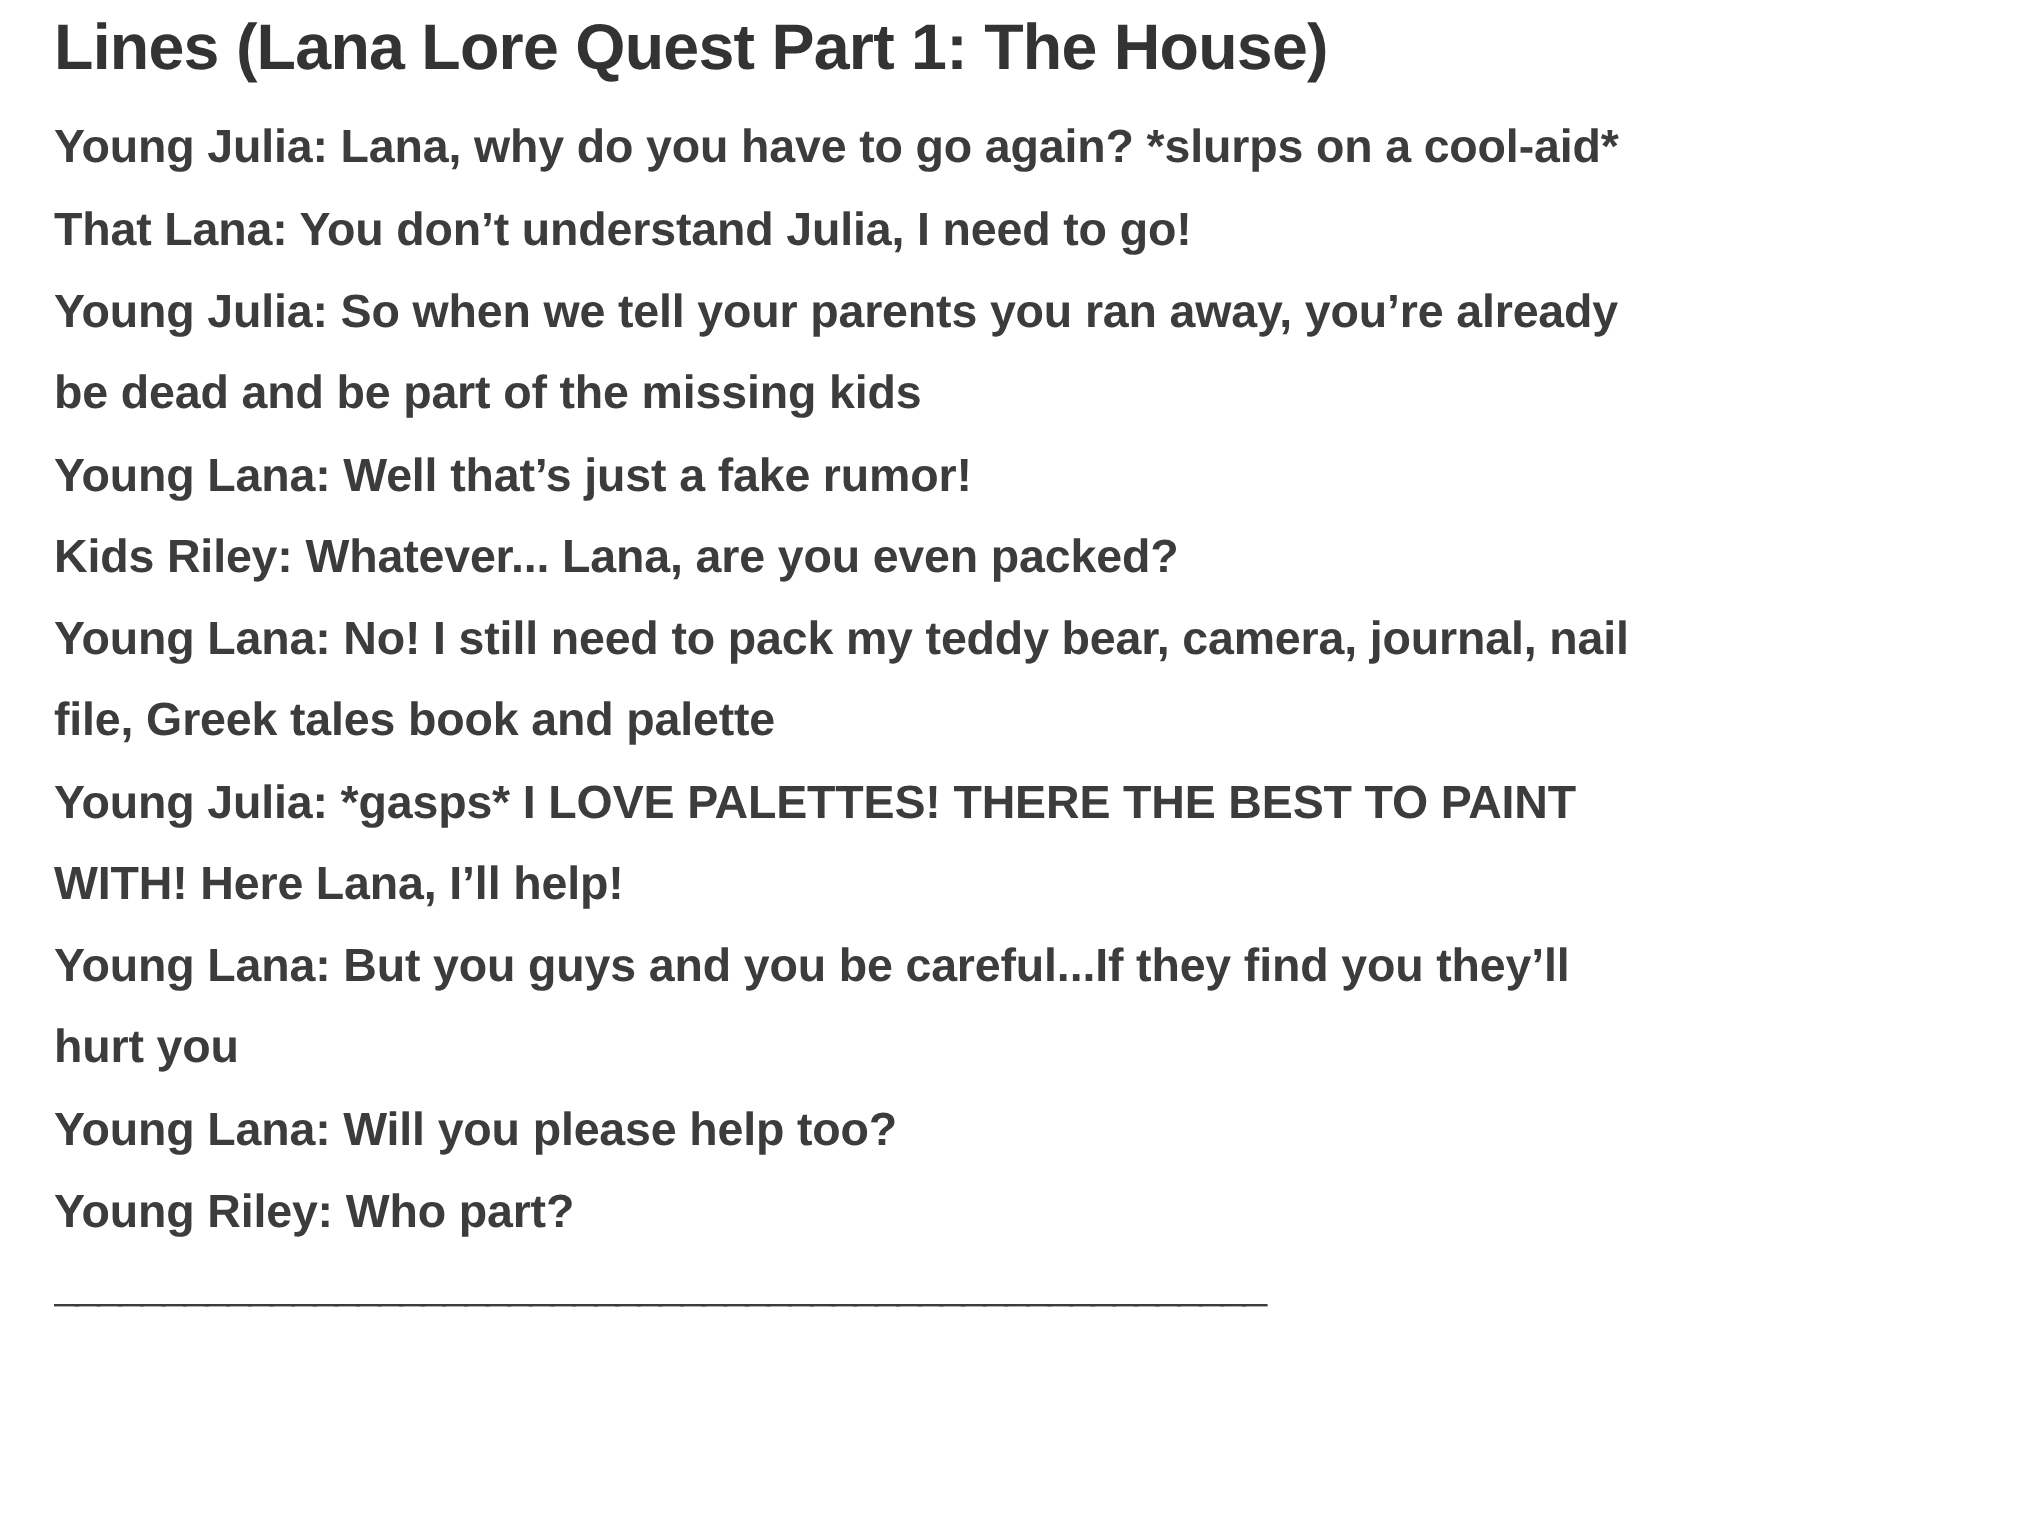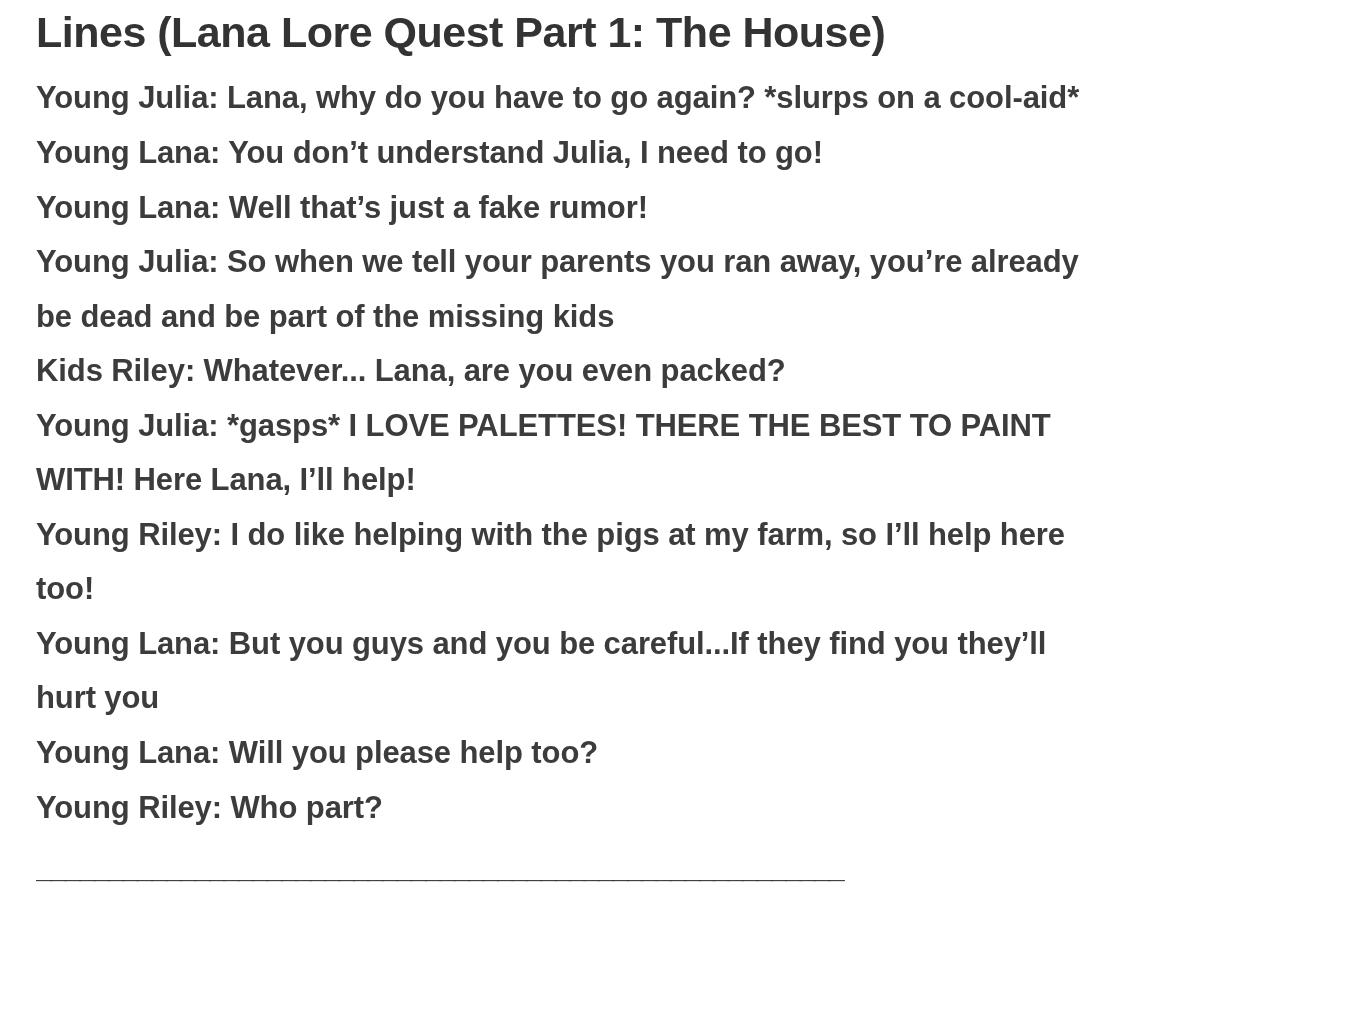--- a/index.html
+++ b/index.html
@@ -36,43 +36,43 @@
   }
   .line {
     font-size: 31px;
     font-weight: 600;
     color: #3c3c3c;
     line-height: 1.76;
     letter-spacing: -0.1px;
     white-space: normal;
   }
   .divider {
-    margin-top: 18px;
+    margin-top: 6px;
     font-size: 29.5px;
-    font-weight: 700;
+    font-weight: 400;
     color: #3c3c3c;
     letter-spacing: -2px;
     line-height: 1;
     overflow: hidden;
     white-space: nowrap;
   }
 </style>
 </head>
 <body>
 
 <div class="page">
   <h1 class="doc-title">Lines (Lana Lore Quest Part 1: The House)</h1>
 
   <div class="lines">
     <div class="line">Young Julia: Lana, why do you have to go again? *slurps on a cool-aid*</div>
-    <div class="line">Young Lana: You don’t understand Julia, I need to go!</div>
+    <div class="line">That Lana: You don’t understand Julia, I need to go!</div>
+    <div class="line">Young Julia: So when we tell your parents you ran away, you’re already be dead and be part of the missing kids</div>
     <div class="line">Young Lana: Well that’s just a fake rumor!</div>
-    <div class="line">Young Julia: So when we tell your parents you ran away, you’re already be dead and be part of the missing kids</div>
     <div class="line">Kids Riley: Whatever... Lana, are you even packed?</div>
+    <div class="line">Young Lana: No! I still need to pack my teddy bear, camera, journal, nail file, Greek tales book and palette</div>
     <div class="line">Young Julia: *gasps* I LOVE PALETTES! THERE THE BEST TO PAINT WITH! Here Lana, I’ll help!</div>
-    <div class="line">Young Riley: I do like helping with the pigs at my farm, so I’ll help here too!</div>
     <div class="line">Young Lana: But you guys and you be careful...If they find you they’ll hurt you</div>
     <div class="line">Young Lana: Will you please help too?</div>
     <div class="line">Young Riley: Who part?</div>
   </div>
 
   <div class="divider">________________________________________________________</div>
 </div>
 
 </body></html>

